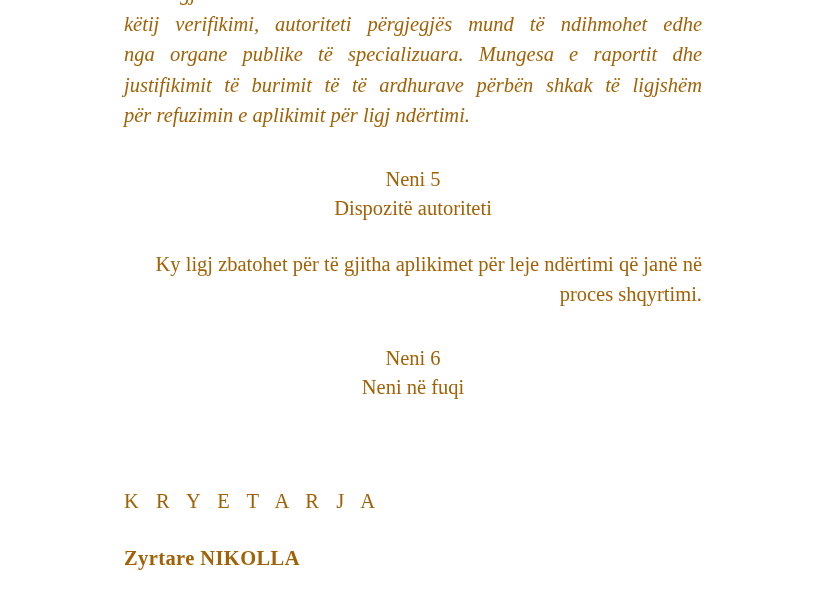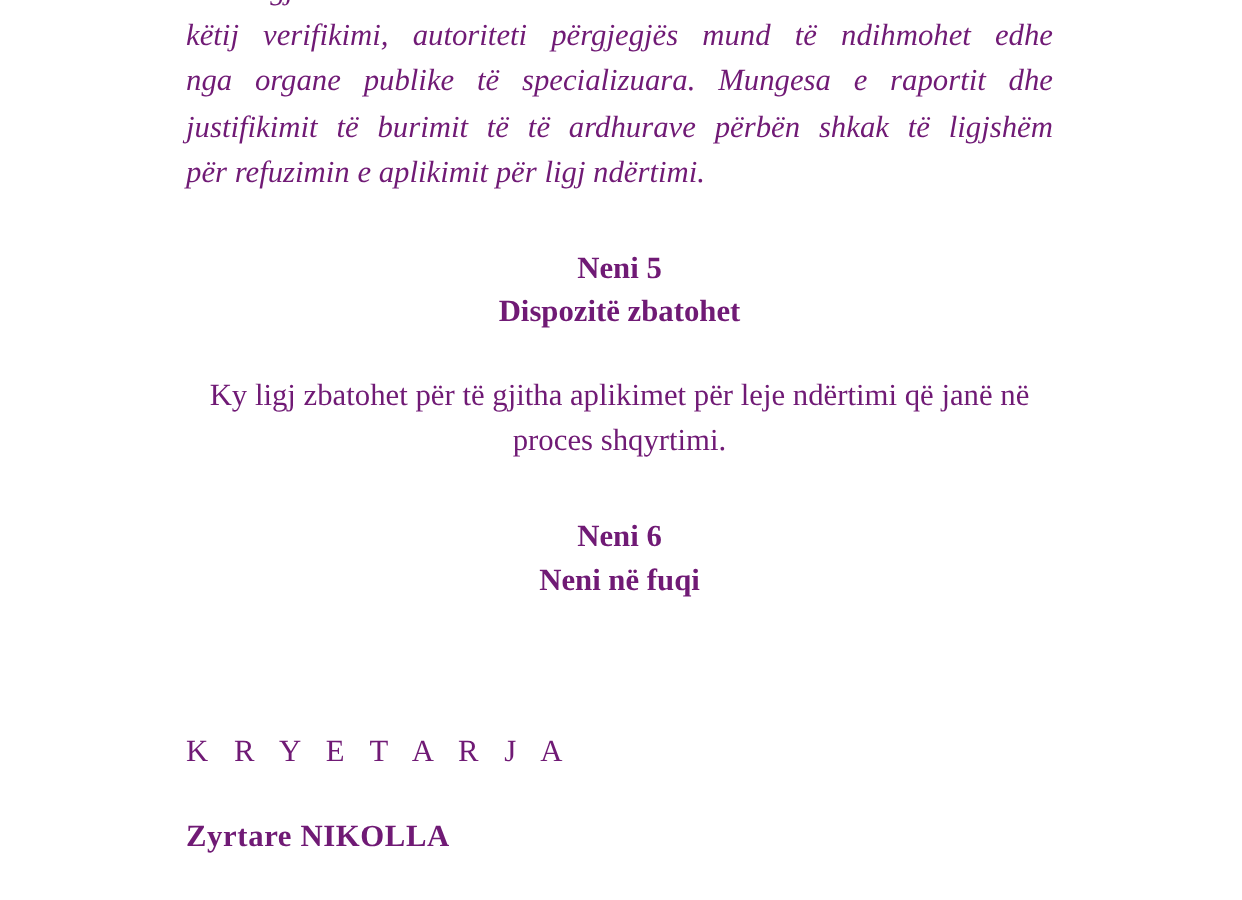--- a/index.html
+++ b/index.html
@@ -7,21 +7,21 @@
     padding: 0;
     background: #ffffff;
   }
   .page {
     position: relative;
     width: 828px;
     height: 600px;
     background: #ffffff;
     overflow: hidden;
     font-family: "Liberation Serif", serif;
-    color: #701a75;
+    color: #a16207;
   }
   .content {
     position: absolute;
     left: 124px;
     top: 0px;
     width: 578px;
   }
   .para {
     font-style: italic;
     font-size: 20.5px;
@@ -34,30 +34,30 @@
   }
   .para .line.justified {
     text-align: justify;
     text-align-last: justify;
   }
   .clipped-top {
     margin-top: -22px;
   }
   .heading {
     text-align: center;
-    font-weight: bold;
+    font-weight: normal;
     font-size: 20.5px;
     line-height: 29px;
     margin: 0;
   }
   .body-text {
     font-size: 20.5px;
     line-height: 30.5px;
     margin: 0;
-    text-align: center;
+    text-align: right;
   }
   .spacer-lg { height: 34px; }
   .spacer-md { height: 26px; }
   .signature-block {
     margin-top: 62px;
     text-align: left;
     padding-right: 4px;
   }
   .kryetarja {
     font-size: 20.5px;
@@ -81,21 +81,21 @@
       <span class="line justified">dhe ligjshmërinë e burimit të të ardhurave. Për realizimin e</span>
       <span class="line justified">këtij verifikimi, autoriteti përgjegjës mund të ndihmohet edhe</span>
       <span class="line justified">nga organe publike të specializuara. Mungesa e raportit dhe</span>
       <span class="line justified">justifikimit të burimit të të ardhurave përbën shkak të ligjshëm</span>
       <span class="line">për refuzimin e aplikimit për ligj ndërtimi.</span>
     </div>
 
     <div class="spacer-lg"></div>
 
     <div class="heading">Neni 5</div>
-    <div class="heading">Dispozitë zbatohet</div>
+    <div class="heading">Dispozitë autoriteti</div>
 
     <div class="spacer-md"></div>
 
     <div class="body-text">Ky ligj zbatohet për të gjitha aplikimet për leje ndërtimi që janë në proces shqyrtimi.</div>
 
     <div class="spacer-lg"></div>
 
     <div class="heading">Neni 6</div>
     <div class="heading">Neni në fuqi</div>
 

